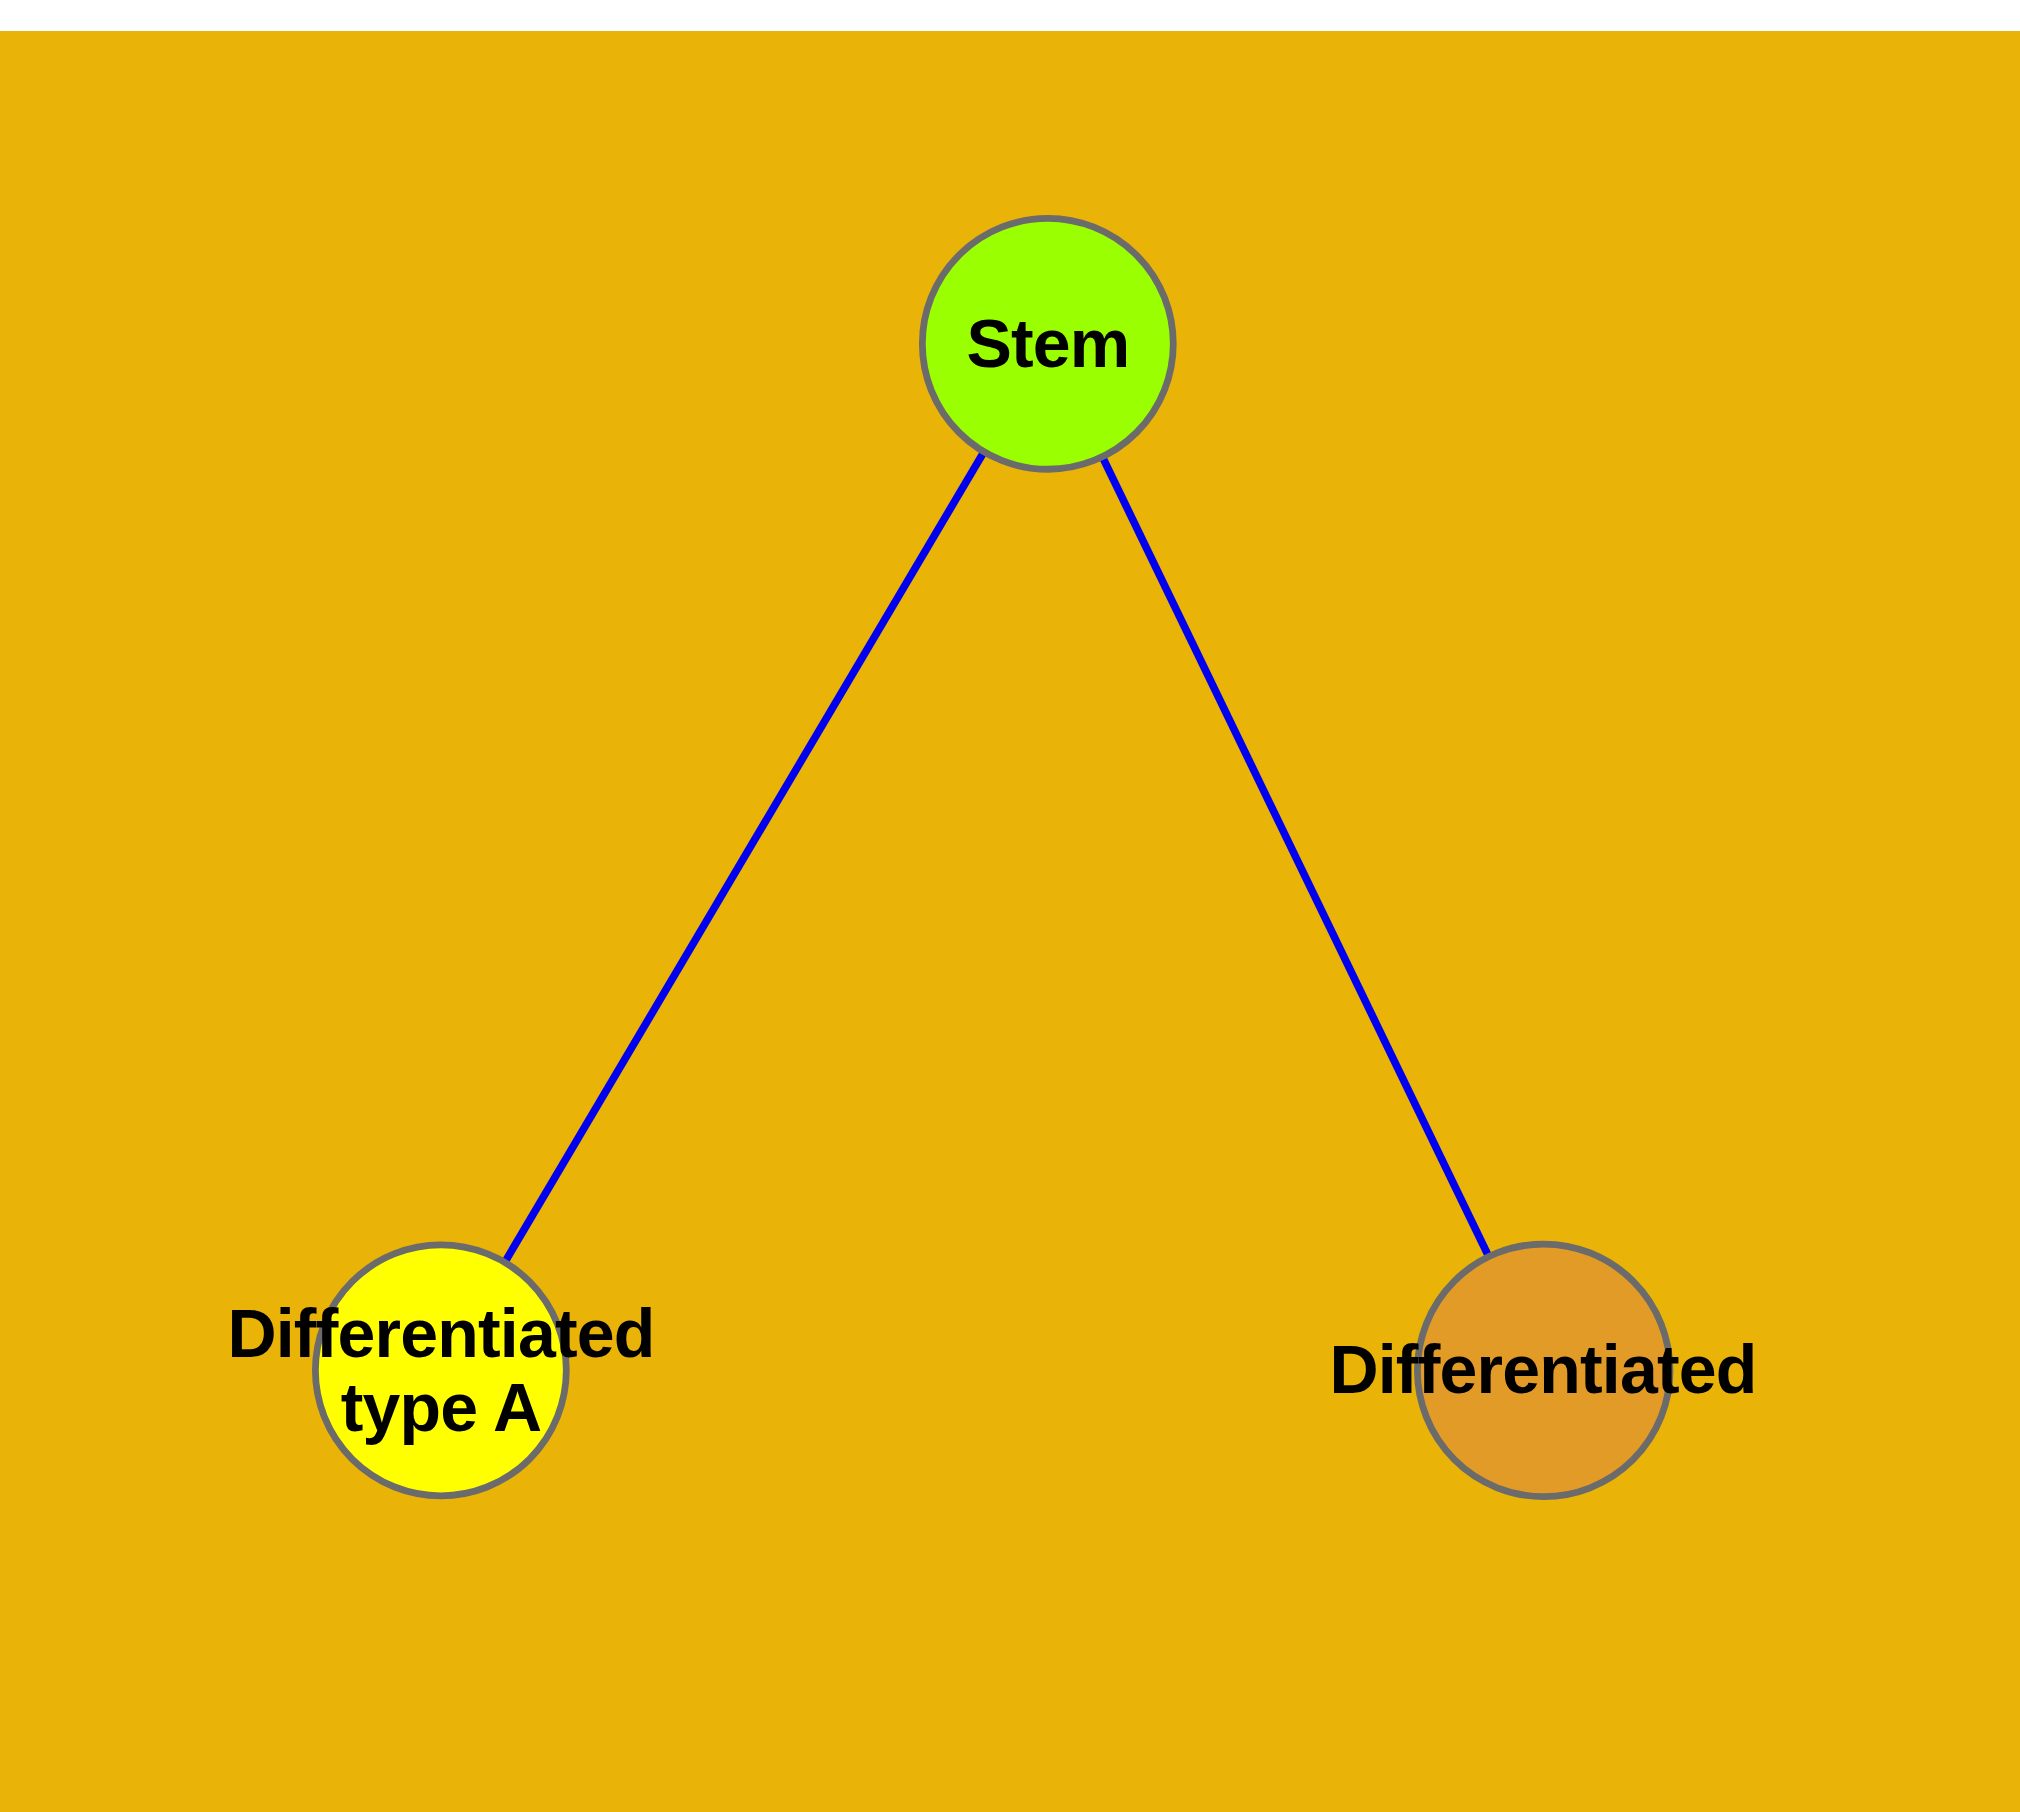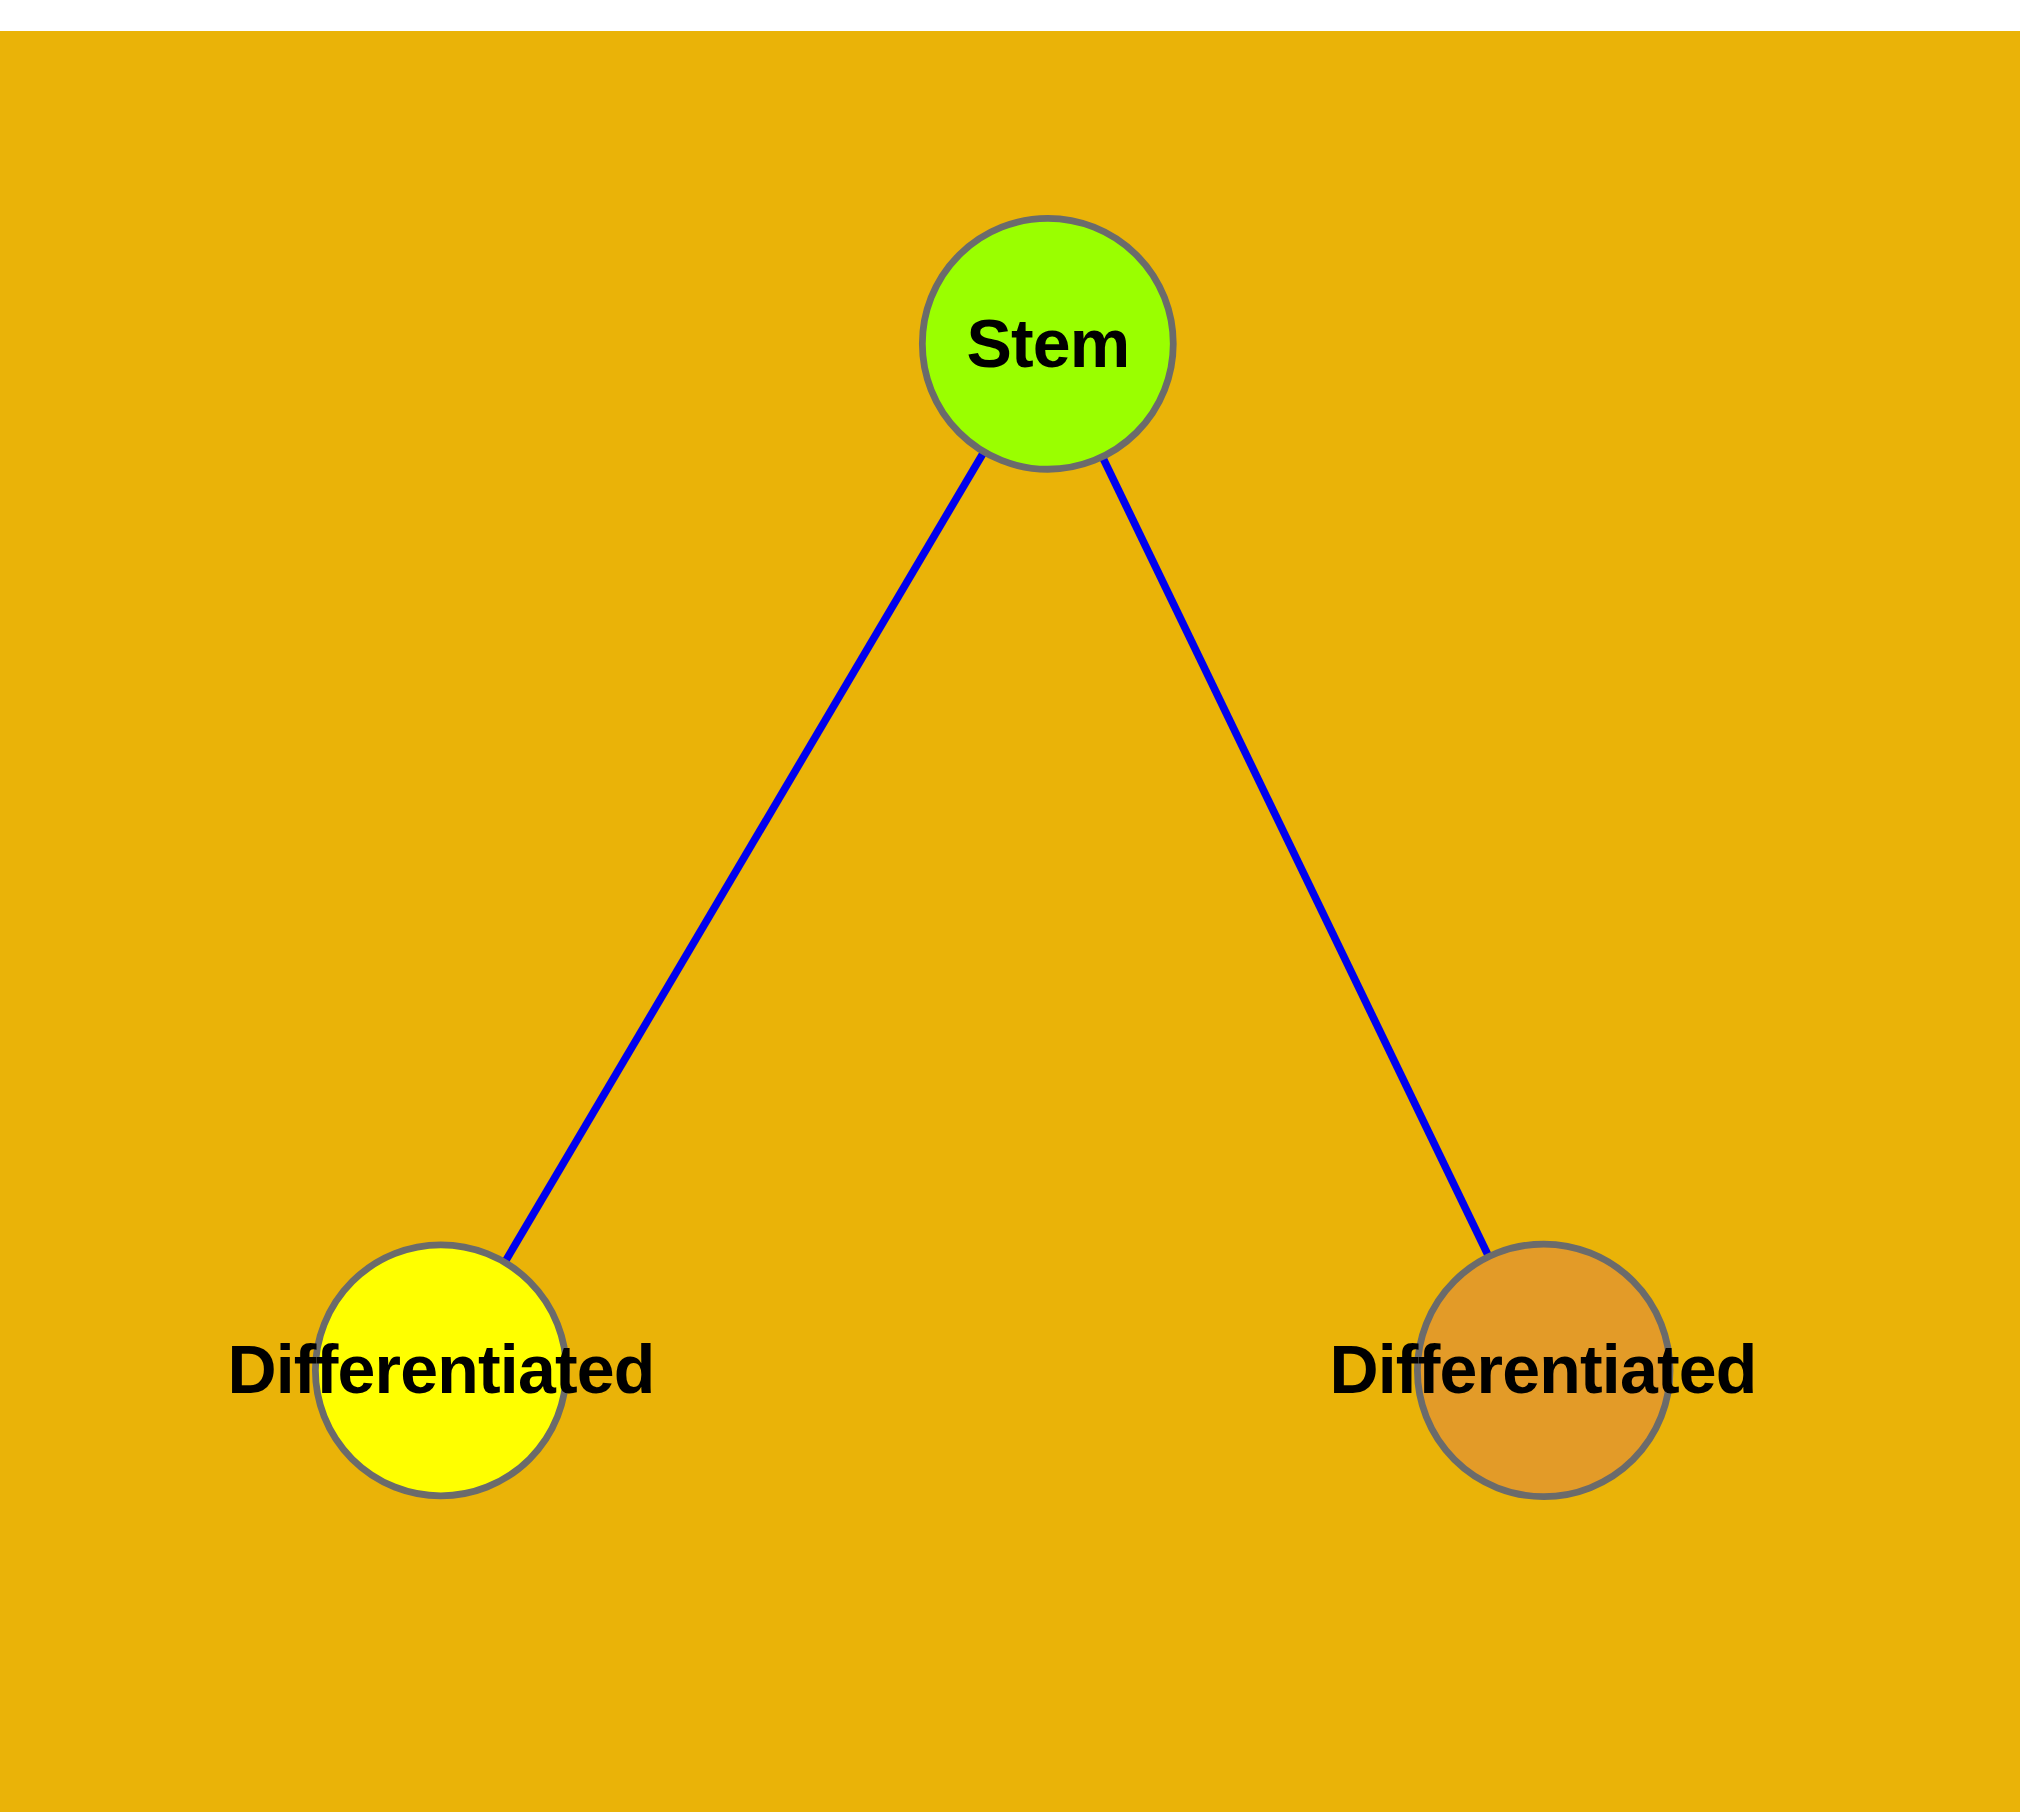--- a/index.html
+++ b/index.html
@@ -59,19 +59,19 @@
       </g>
       <g>
         <circle cx="1236" cy="369" r="148" fill="#9aff00" stroke="#6b6b6b" stroke-width="8"></circle>
         <circle cx="520" cy="1580" r="148" fill="#ffff00" stroke="#6b6b6b" stroke-width="8"></circle>
         <circle cx="1821" cy="1580" r="149" fill="#e39b28" stroke="#6b6b6b" stroke-width="8"></circle>
       </g>
     </svg>
 
     <div class="node-label" style="left:1048px; top:313px;">Stem</div>
 
-    <div class="node-label" style="left:441px; top:1339px;"><span>Differentiated</span><br></div>
+    <div class="node-label" style="left:441px; top:1339px;"><span>Differentiated</span><br><span>type A</span></div>
 
     <div class="node-label" style="left:1543px; top:1339px;"><span>Differentiated</span><br></div>
 
   </div>
 </div>
 
 
 </body></html>

